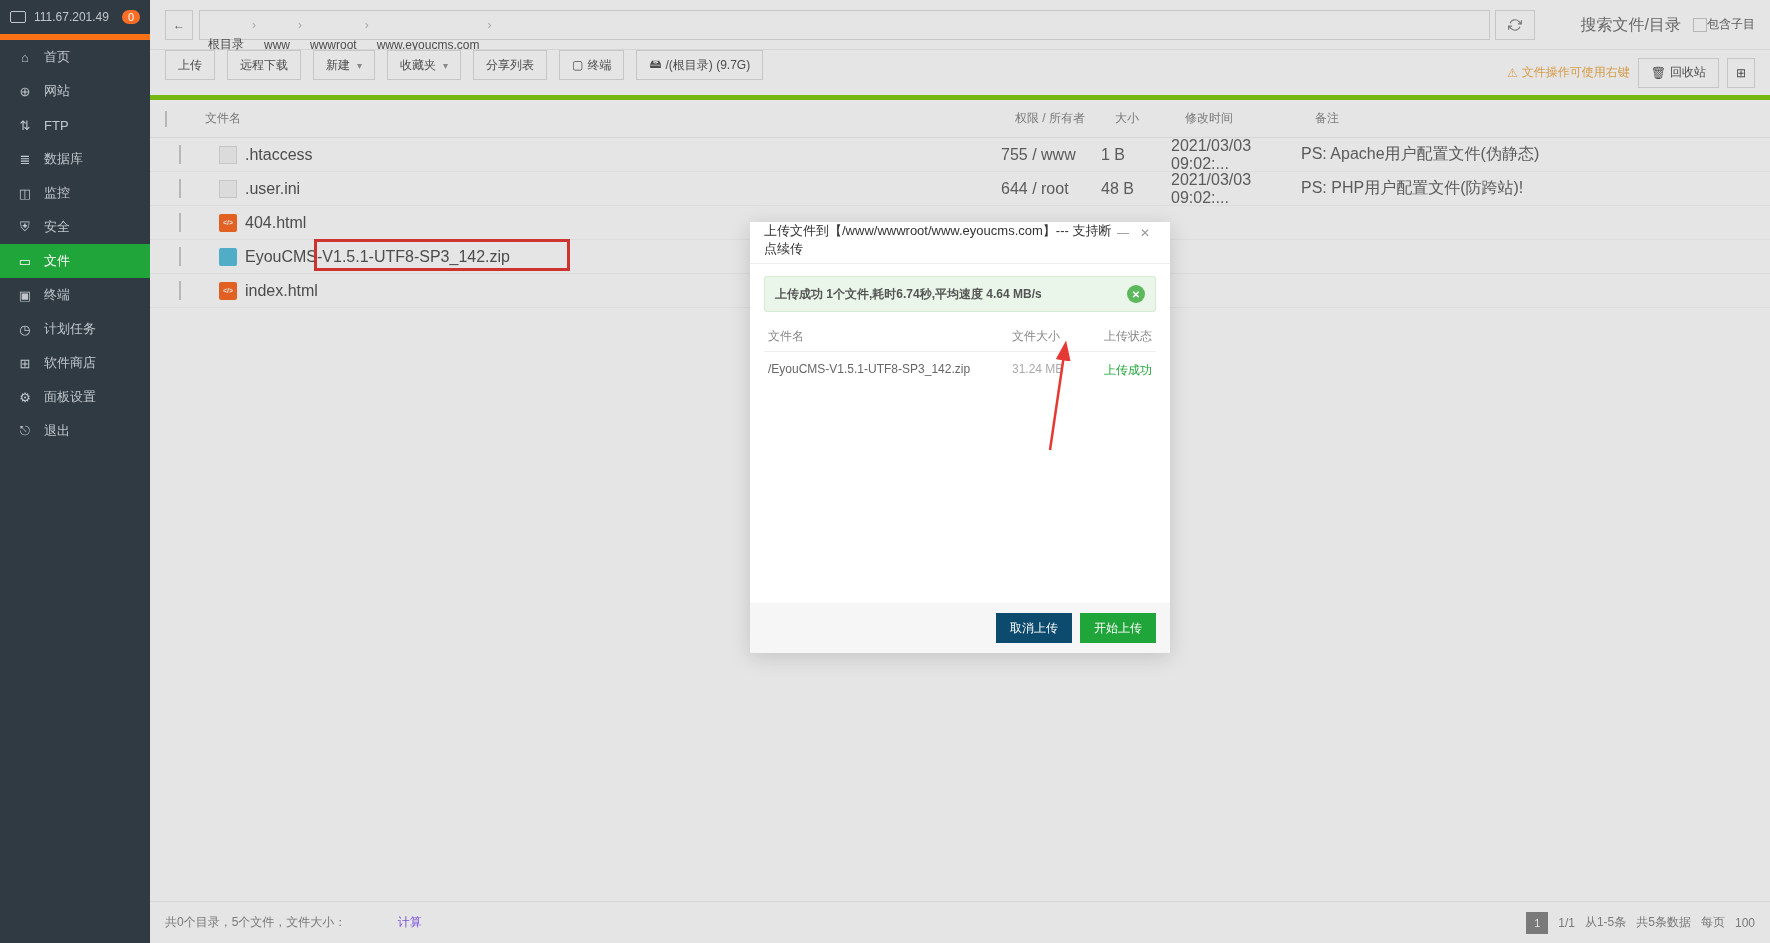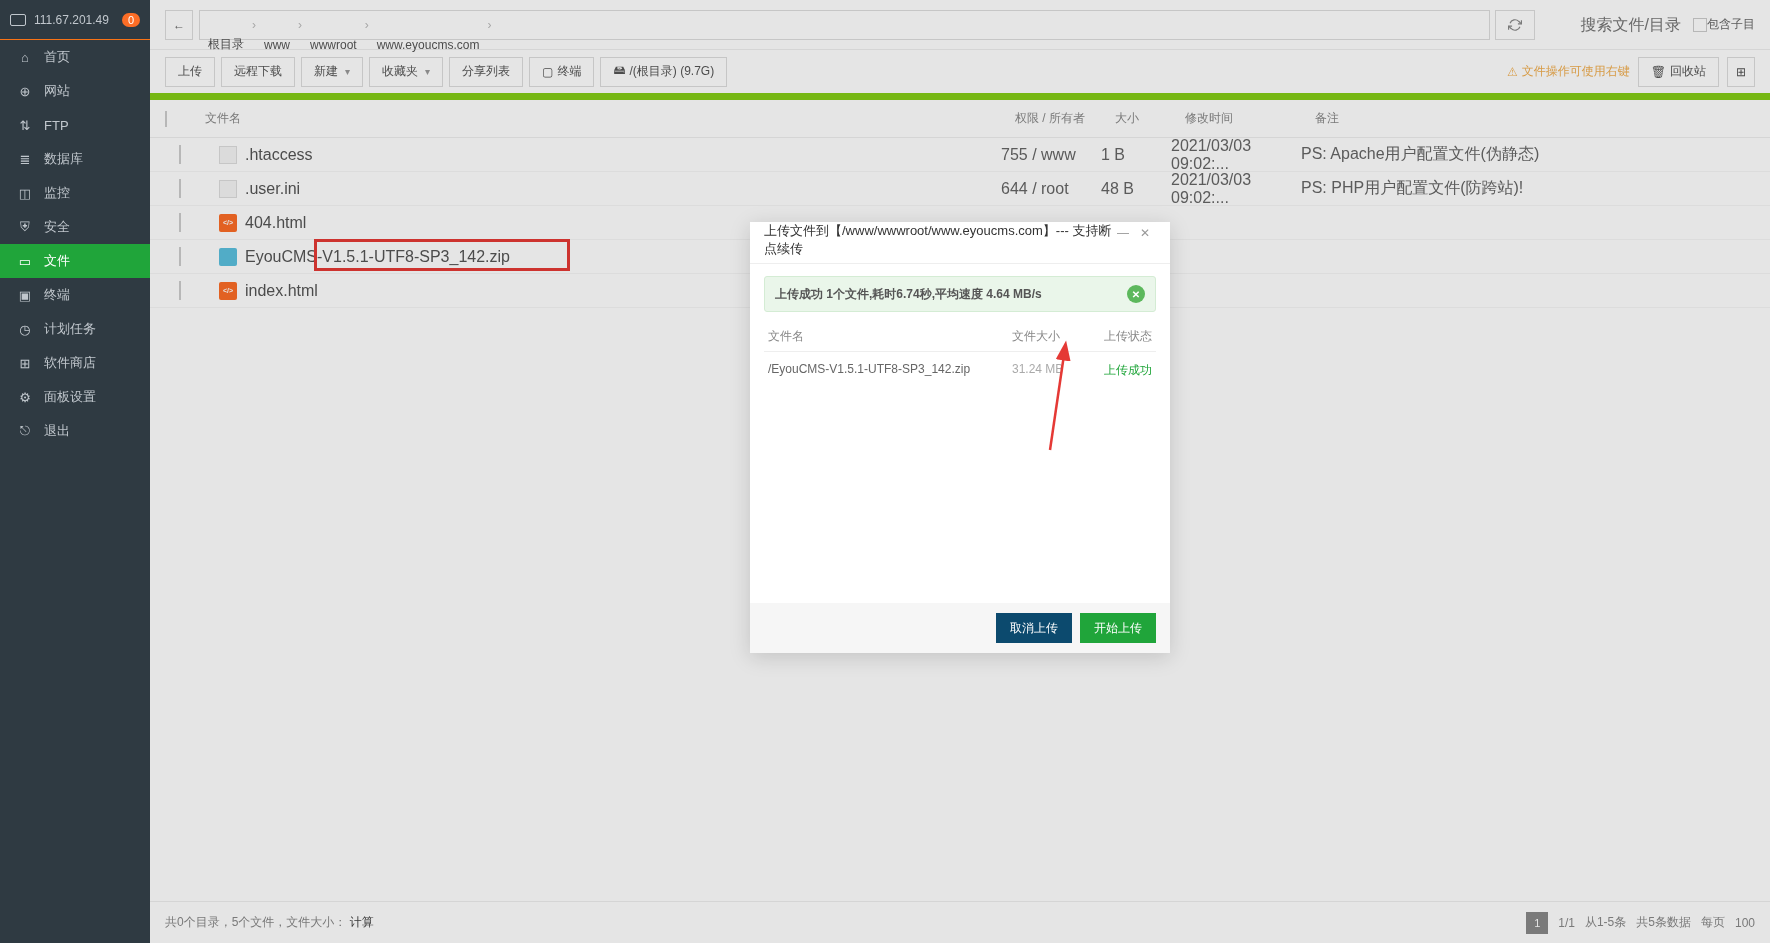--- a/index.html
+++ b/index.html
@@ -2,21 +2,21 @@
 <html><head>
 <meta charset="utf-8">
 <style>
 * { margin: 0; padding: 0; box-sizing: border-box; font-family: "Microsoft YaHei", Arial, sans-serif; }
 body { background: #f5f5f5; overflow: hidden; font-size: 12px; color: #666; }
 
 .app { display: flex; height: 943px; width: 1770px; }
 
 
 .sidebar { width: 150px; background: #2f3a42; color: #c1c7cd; flex-shrink: 0; }
-.sidebar-header { height: 40px; display: flex; align-items: center; padding: 0 10px; border-bottom: 1px solid #f97316; }
+.sidebar-header { height: 40px; display: flex; align-items: center; padding: 0 10px; border-bottom: 6px solid #f97316; }
 .sidebar-header .ip-icon { width: 16px; height: 12px; border: 1.5px solid #c1c7cd; border-radius: 2px; margin-right: 8px; position: relative; }
 .sidebar-header .ip-text { font-size: 12px; flex: 1; }
 .sidebar-header .badge { background: #fc6d26; color: #fff; border-radius: 8px; padding: 1px 6px; font-size: 11px; }
 .side-menu { list-style: none; }
 .side-item { display: flex; align-items: center; height: 34px; padding: 0 18px; cursor: pointer; font-size: 13px; }
 .side-item.active { background: #20a53a; color: #fff; }
 .side-icon { width: 14px; height: 14px; margin-right: 12px; display: inline-flex; align-items: center; justify-content: center; }
 
 
 .main { flex: 1; background: #fff; display: flex; flex-direction: column; position: relative; }
@@ -24,21 +24,21 @@
 .breadcrumb-row { height: 50px; display: flex; align-items: center; padding: 0 15px; border-bottom: 1px solid #eee; gap: 6px; }
 .bc-back { width: 28px; height: 30px; border: 1px solid #ddd; display: flex; align-items: center; justify-content: center; cursor: pointer; background: #fff; }
 .bc-path { flex: 1; height: 30px; border: 1px solid #ddd; display: flex; align-items: center; padding: 0 8px; gap: 4px; font-size: 12px; color: #555; }
 .bc-seg { cursor: pointer; margin-top: 40px; }
 .bc-sep { color: #bbb; margin: 0 4px; }
 .bc-refresh { width: 40px; height: 30px; border: 1px solid #ddd; display: flex; align-items: center; justify-content: center; cursor: pointer; margin-left: -1px; }
 .bc-right { display: flex; align-items: center; gap: 12px; margin-left: 30px; }
 .search-input { width: 110px; border: none; outline: none; background: transparent; font-size: 16px; color: #8b5cf6; text-align: right; }
 .checkbox-label { display: flex; align-items: center; gap: 0; font-size: 12px; }
 
-.toolbar-row { height: 50px; display: flex; align-items: center; padding: 0 15px; gap: 6px; border-bottom: 7px solid #84cc16; }
+.toolbar-row { height: 50px; display: flex; padding: 0 15px; gap: 12px; border-bottom: 5px solid #84cc16; }
 .tb-btn { height: 30px; padding: 0 12px; border: 1px solid #ddd; background: #fff; cursor: pointer; display: inline-flex; align-items: center; gap: 4px; font-size: 12px; color: #555; }
 .tb-dropdown::after { content: "▾"; margin-left: 3px; color: #999; font-size: 10px; }
 .toolbar-spacer { flex: 1; }
 .warn-text { color: #f0ad4e; font-size: 12px; display: flex; align-items: center; gap: 4px; }
 .toolbar-right { display: flex; align-items: center; gap: 8px; }
 
 
 .table-head { display: flex; align-items: center; height: 38px; border-bottom: 1px solid #eee; padding: 0 15px; font-size: 12px; color: #888; }
 .col-check { width: 32px; }
 .col-name { flex: 1; padding-left: 8px; }
@@ -54,21 +54,21 @@
 .file-icon.html::after { content: "</>"; color: #fff; font-size: 7px; font-weight: bold; }
 .file-icon.zip { background: #5bc0de; border-radius: 2px; }
 .file-name-link { color: #555; cursor: pointer; }
 .checkbox { width: 14px; height: 14px; border: 1px solid #ccc; }
 
 .highlight-box { position: absolute; border: 3px solid #e53935; pointer-events: none; }
 
 .footer { position: absolute; bottom: 0; left: 0; right: 0; height: 42px; display: flex; align-items: center; padding: 0 15px; background: #fff; font-size: 12px; color: #888; border-top: 1px solid #eee; }
 .footer-right { margin-left: auto; display: flex; align-items: center; gap: 10px; }
 .page-btn { width: 22px; height: 22px; background: #888; color: #fff; display: flex; align-items: center; justify-content: center; font-size: 11px; }
-.link-green { color: #404040; cursor: pointer; }
+.link-green { color: #8b5cf6; cursor: pointer; margin-left: 48px; }
 
 
 .modal-backdrop { position: absolute; inset: 0; background: rgba(0,0,0,0.1); display: flex; align-items: flex-start; justify-content: center; padding-top: 222px; }
 .modal { width: 420px; background: #fff; box-shadow: 0 4px 20px rgba(0,0,0,0.15); }
 .modal-head { height: 42px; display: flex; padding: 0 14px; border-bottom: 1px solid #eee; }
 .modal-title { flex: 1; font-size: 13px; color: #333; }
 .modal-head-btn { width: 22px; height: 22px; display: flex; align-items: center; justify-content: center; cursor: pointer; color: #999; }
 .modal-body { padding: 12px 14px 24px; }
 .success-banner { background: #eaf6ea; border: 1px solid #d4ecd4; border-radius: 3px; padding: 8px 10px; display: flex; align-items: center; font-size: 12px; color: #555; margin-bottom: 10px; font-weight: bold; }
 .success-close { margin-left: auto; width: 18px; height: 18px; border-radius: 50%; background: #5cb85c; color: #fff; display: flex; align-items: center; justify-content: center; font-size: 10px; cursor: pointer; }

